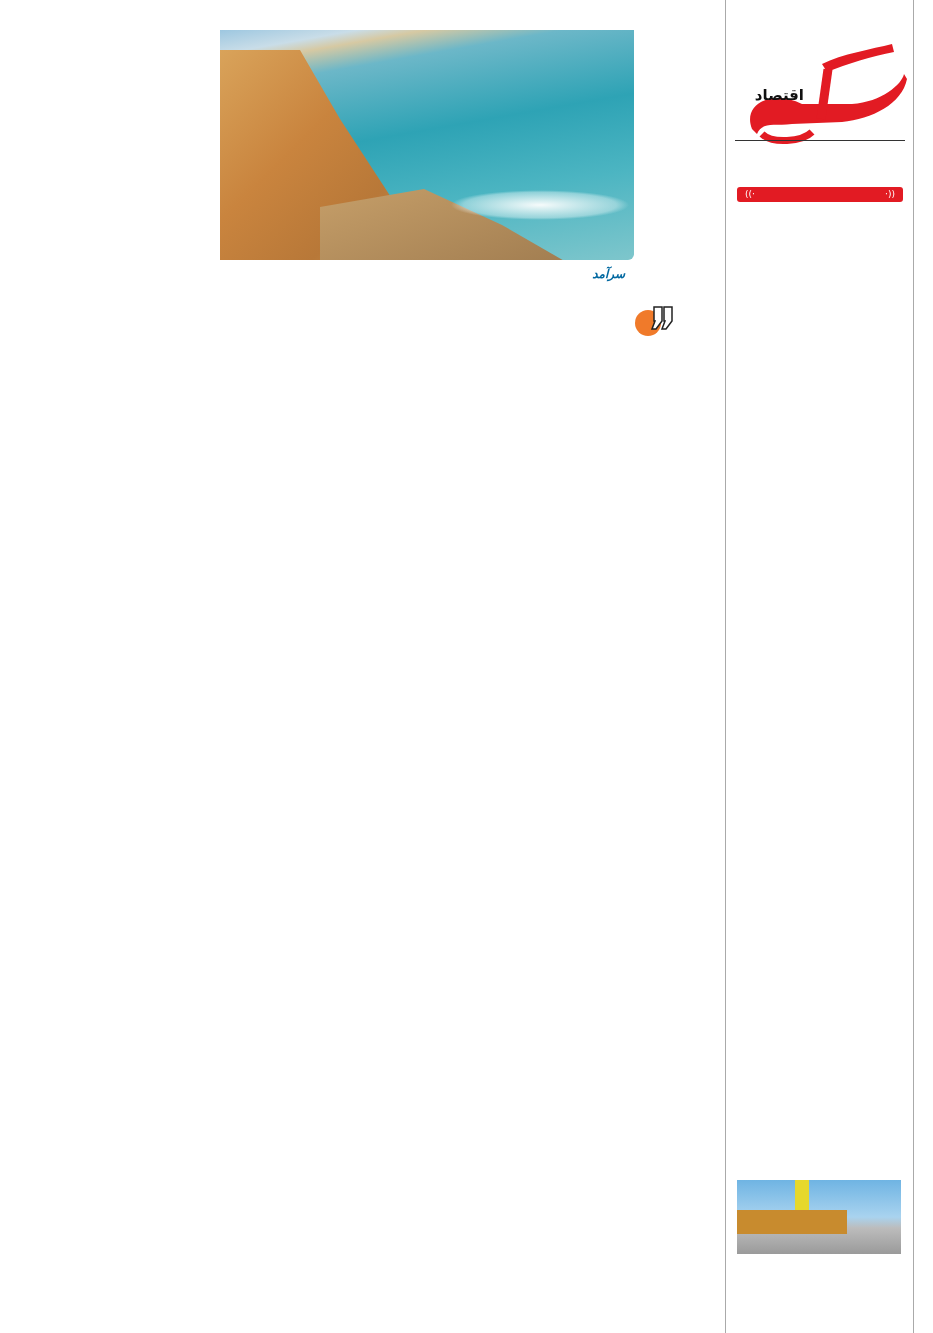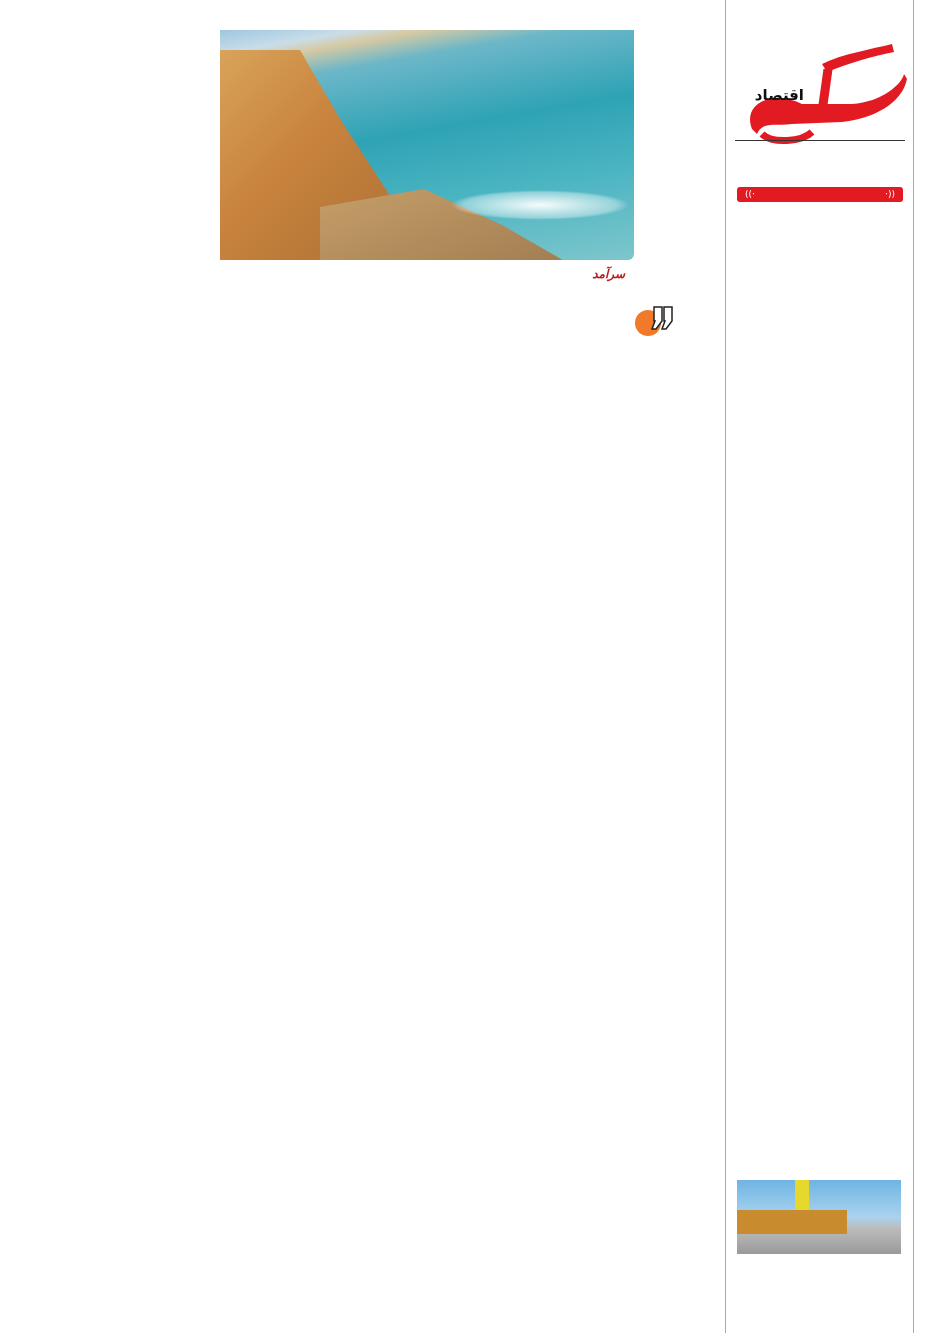--- a/index.html
+++ b/index.html
@@ -14,21 +14,21 @@
 .redband{position:absolute;left:737px;top:187px;width:166px;height:15px;background:#e21b23;border-radius:3px;color:#fff;font-size:8.5px;text-align:center;line-height:15px}
 .redband .w{position:absolute;top:0;font-size:9px}
 .photo-sea{position:absolute;left:220px;top:30px;width:414px;height:230px;background:linear-gradient(170deg,#9dc7e0 0%,#c9dde8 8%,#d6c9a3 12%,#6cb7c8 20%,#2ea3b5 45%,#4cb5c2 70%,#7ec6cc 100%);border-radius:0 0 6px 0;overflow:hidden}
 .photo-sea .cliff{position:absolute;left:0;top:20px;width:200px;height:230px;background:linear-gradient(135deg,#d9a35a 0%,#c9843e 40%,#b87838 70%,#c89758 100%);clip-path:polygon(0 0,40% 0,60% 30%,90% 70%,100% 100%,0 100%)}
 .photo-sea .shore{position:absolute;left:100px;top:150px;width:260px;height:90px;background:linear-gradient(160deg,#c7a06a,#9f7b4f);clip-path:polygon(0 30%,40% 10%,70% 50%,100% 100%,0 100%)}
 .photo-sea .foam{position:absolute;left:230px;top:160px;width:180px;height:30px;background:radial-gradient(ellipse,#f6fbfb 0%,rgba(240,250,250,0.4) 60%,transparent 70%)}
 .quote{position:absolute;left:634px;top:305px;width:40px;height:32px}
 .photo-truck{position:absolute;left:737px;top:1180px;width:164px;height:74px;background:linear-gradient(180deg,#6fb4e3 0%,#a9d3ef 50%,#bcbcbc 65%,#9a9a9a 100%);overflow:hidden}
 .photo-truck .tr{position:absolute;left:0;top:30px;width:110px;height:24px;background:#c88b2e}
 .photo-truck .silo{position:absolute;left:58px;top:0;width:14px;height:30px;background:#e6d82c}
-.signature{color:#b91c1c;font-weight:bold;font-style:italic;font-size:12px}
+.signature{color:#0369a1;font-weight:bold;font-style:italic;font-size:12px}
 </style>
 </head>
 <body>
 
 <div>
   <svg class="logo" viewBox="0 0 180 120">
     <path d="M20 95 C10 70 40 55 70 70 L120 70 C150 68 170 50 172 40 L175 45 C170 70 140 85 110 88 L60 90 C40 92 30 88 25 100 Z" fill="#e21b23"></path>
     <path d="M90 30 C110 20 140 15 160 10 L162 18 C140 22 115 30 95 38 Z" fill="#e21b23"></path>
     <rect x="88" y="35" width="9" height="50" fill="#e21b23" transform="rotate(8 92 60)"></rect>
     <path d="M30 100 C40 110 70 108 80 98" stroke="#e21b23" stroke-width="7" fill="none"></path>

